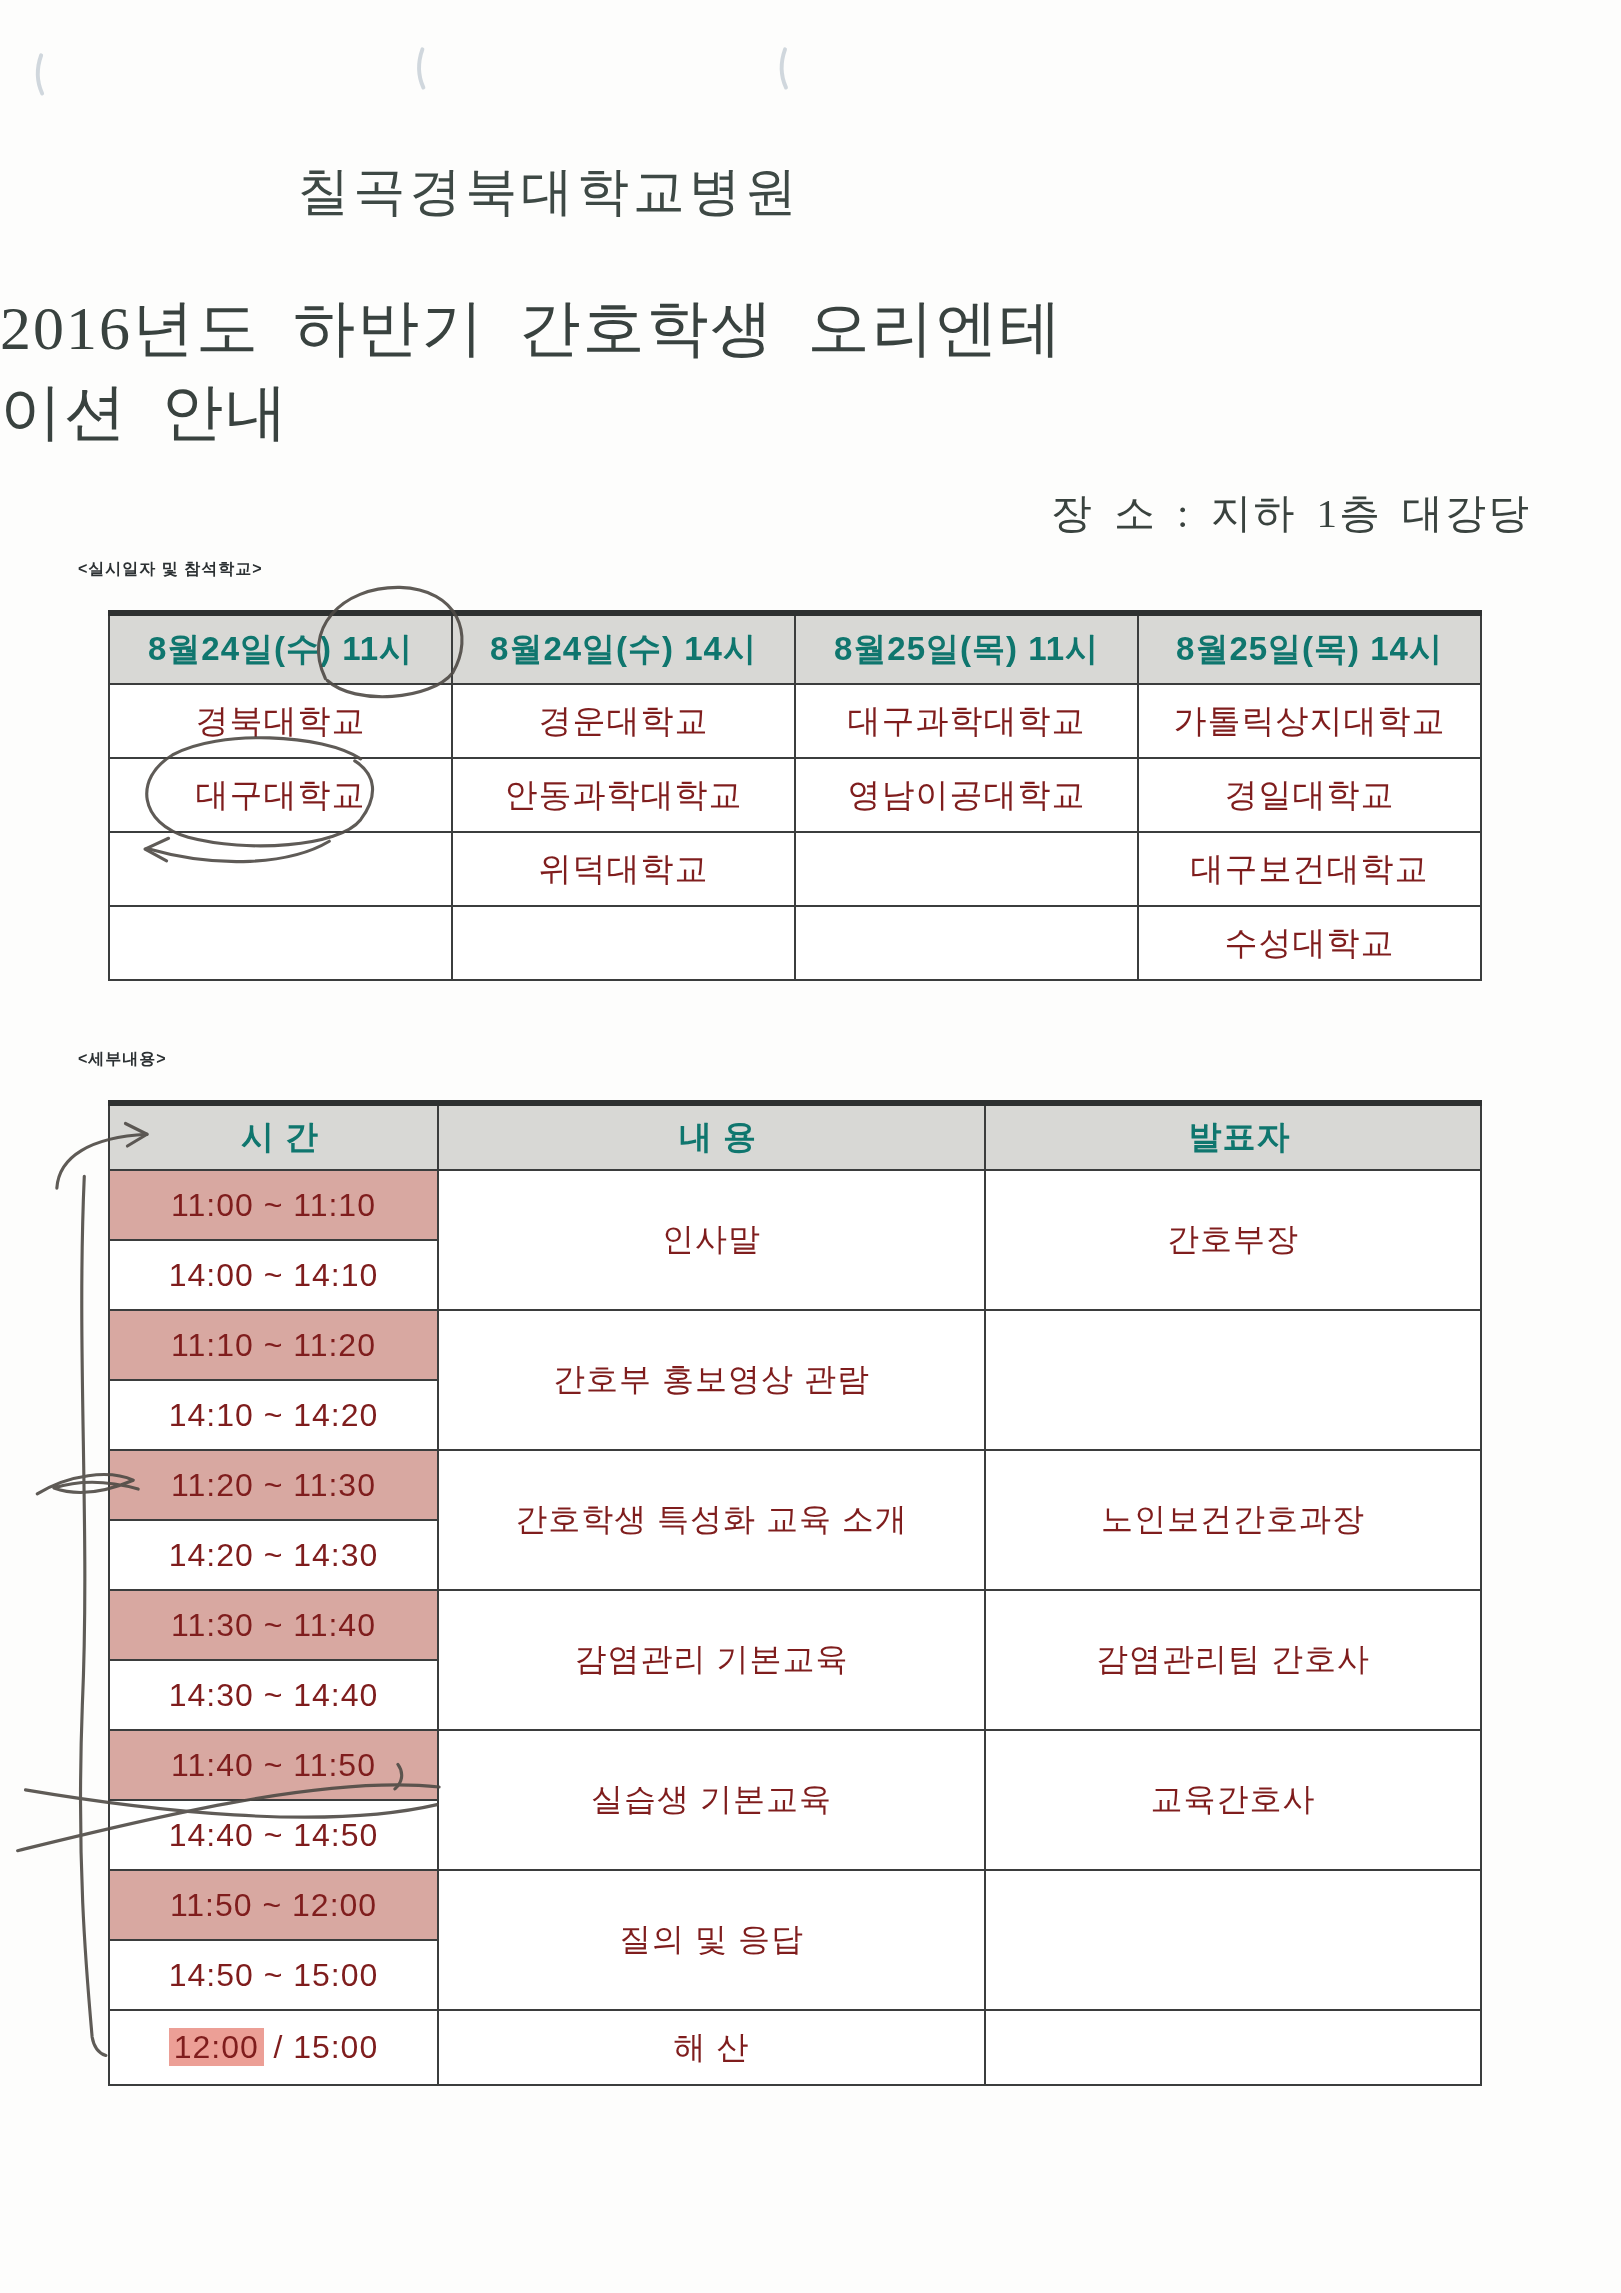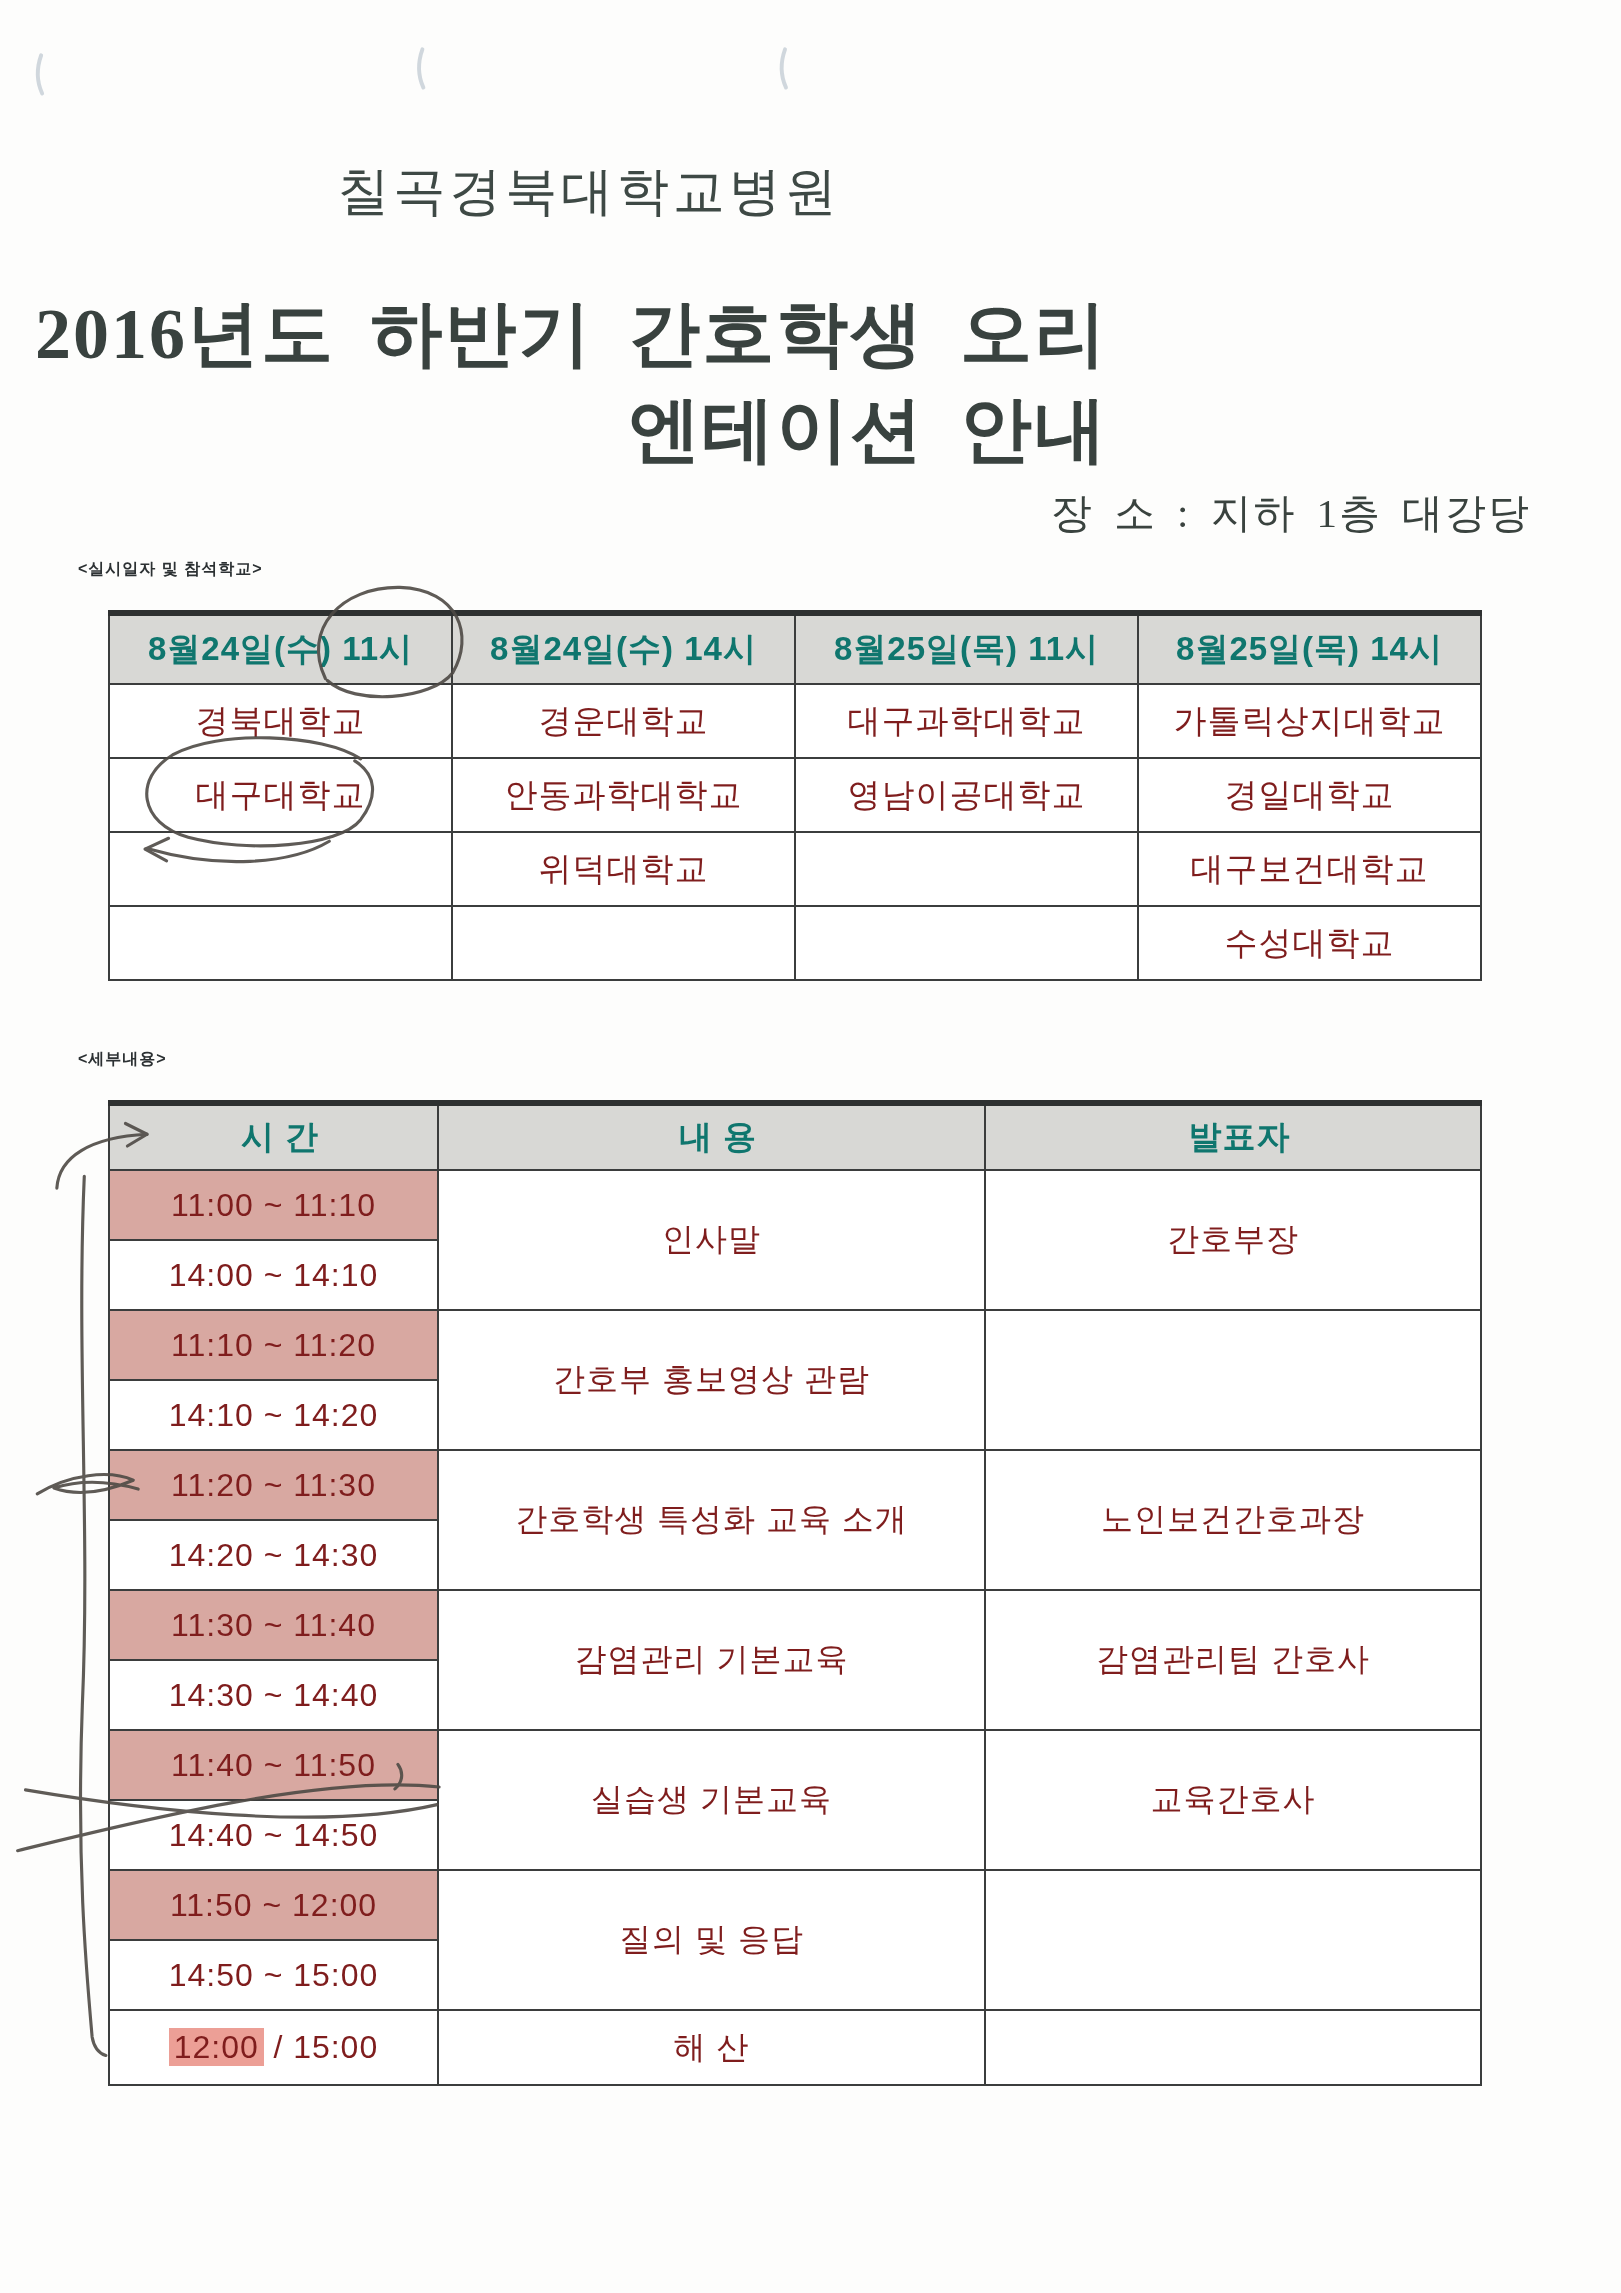--- a/index.html
+++ b/index.html
@@ -4,25 +4,25 @@
 <style>
   html,body{margin:0;padding:0;}
   body{
     width:1621px;height:2294px;position:relative;background:#fdfdfc;
     font-family:"Liberation Sans", sans-serif;color:#26292b;
     overflow:hidden;
   }
   .serif{font-family:"Liberation Serif","DejaVu Serif",serif;}
   .doc-title{
     position:absolute;top:157px;left:0;width:1098px;text-align:center;
-    font-size:52px;letter-spacing:3.9px;color:#3e4945;font-weight:400;padding-left:40px;
+    font-size:52px;letter-spacing:3.9px;color:#3e4945;font-weight:400;
   }
   .doc-subtitle{
-    position:absolute;top:286px;left:0;width:1108px;text-align:right;
-    font-size:72px;word-spacing:15.7px;letter-spacing:2px;color:#39423f;font-weight:700;
+    position:absolute;top:286px;left:0;width:1108px;text-align:left;
+    font-size:62px;word-spacing:15.7px;letter-spacing:2px;color:#39423f;font-weight:400;
   }
   .location-line{
     position:absolute;top:486px;right:90px;width:588px;text-align:right;
     font-size:41px;word-spacing:7.8px;letter-spacing:2px;color:#3a433f;
   }
   .section-heading{
     position:absolute;left:78px;font-size:16px;font-weight:bold;color:#2c3133;letter-spacing:1px;
   }
   #schools-heading{top:559px;}
   #details-heading{top:1049px;}

